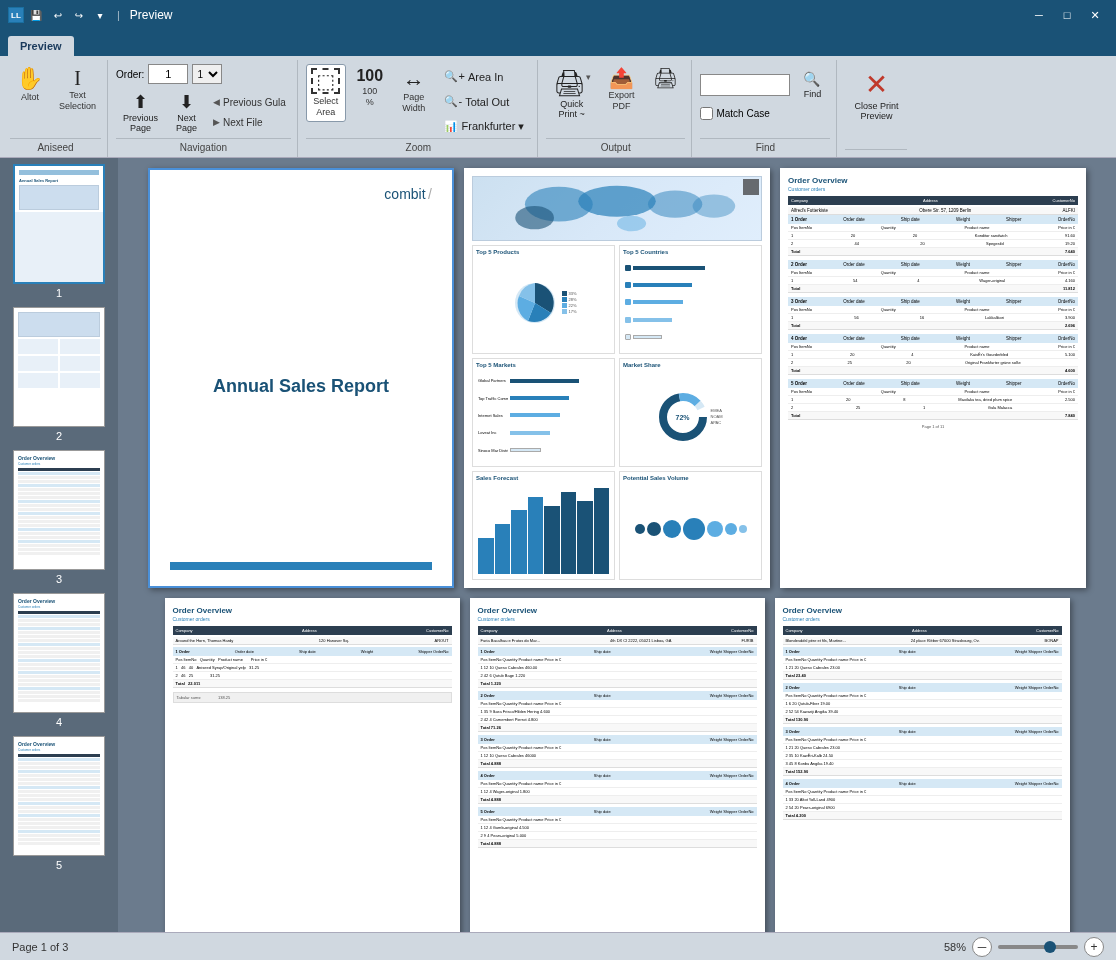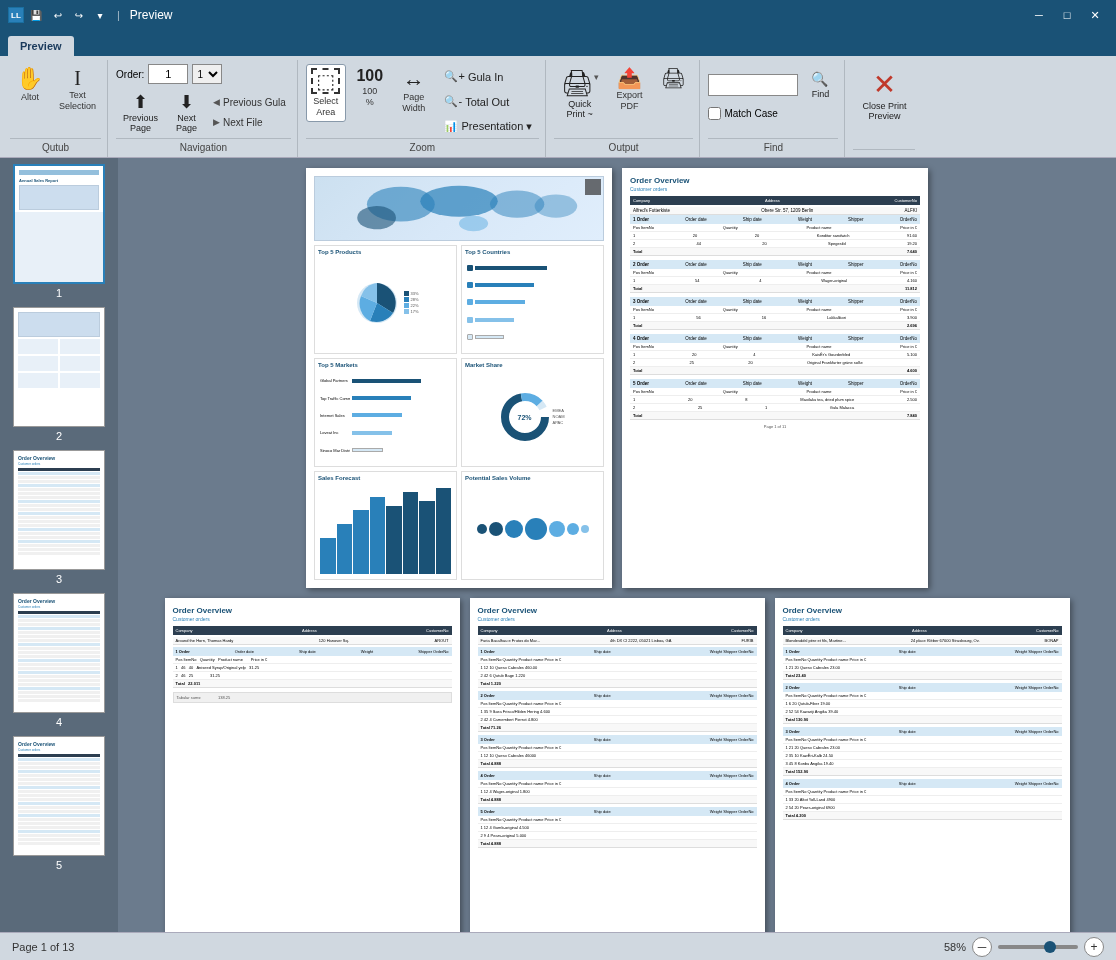--- a/index.html
+++ b/index.html
@@ -374,21 +374,21 @@
     <div class="ribbon-group-content">
       <button class="ribbon-btn">
         <span class="ribbon-icon">✋</span>
         <span class="ribbon-label">Altot</span>
       </button>
       <button class="ribbon-btn">
         <span class="ribbon-icon" style="font-size:20px; font-family: serif;">I</span>
         <span class="ribbon-label">Text<br>Selection</span>
       </button>
     </div>
-    <div class="ribbon-group-label">Qutub</div>
+    <div class="ribbon-group-label">Aniseed</div>
   </div>
 
   <div class="ribbon-group">
     <div class="ribbon-group-content">
       <div class="nav-group-content">
         <div class="nav-row">
           <span style="font-size:10px; white-space:nowrap;">Order:</span>
           <input class="page-input" type="text" value="1" style="">
           <select style="height:20px; font-size:10px; border:1px solid #888; width:30px;">
             <option>1</option>
@@ -429,29 +429,29 @@
         <span class="ribbon-icon" style="font-size:16px; font-weight:bold;">100</span>
         <span class="ribbon-label">100<br>%</span>
       </button>
       <button class="ribbon-btn">
         <span class="ribbon-icon">↔</span>
         <span class="ribbon-label">Page<br>Width</span>
       </button>
       <div style="display:flex; flex-direction:column; gap:4px; margin-top:2px;">
         <button class="zoom-btn">
           <span>🔍+</span>
-          <span>Gula In</span>
+          <span>Area In</span>
         </button>
         <button class="zoom-btn">
           <span>🔍-</span>
           <span>Total Out</span>
         </button>
         <button class="zoom-btn">
           <span>📊</span>
-          <span>Presentation ▾</span>
+          <span>Frankfurter ▾</span>
         </button>
       </div>
     </div>
     <div class="ribbon-group-label">Zoom</div>
   </div>
 
   <div class="ribbon-group">
     <div class="ribbon-group-content">
       <div style="display:flex; flex-direction:column; align-items:center;">
         <button class="quick-print-btn">
@@ -650,20 +650,32 @@
       </div>
       <span class="thumbnail-number">5</span>
     </div>
 
   </div>
 
   <div class="preview-area">
 
     <div class="preview-row">
 
+      <div class="preview-page large" style="border:2px solid #4a90d9; display:flex; flex-direction:column;">
+        <div style="padding:16px 20px; flex:1; display:flex; flex-direction:column; justify-content:center;">
+          <div style="text-align:right; margin-bottom:10px; font-size:9px; color:#555;">
+            <span style="font-size:14px; color:#1a5276; font-weight:300;">combit</span>
+            <span style="font-size:14px; color:#aaa;">/</span>
+          </div>
+          <div style="flex:1; display:flex; align-items:center; justify-content:center; padding:20px 0;">
+            <div style="font-size:18px; font-weight:bold; color:#1a5276; text-align:center; line-height:1.4;">Annual Sales Report</div>
+          </div>
+          <div style="height:8px; background:#2980b9; margin-top:auto;"></div>
+        </div>
+      </div>
 
       <div class="preview-page large">
         <div style="padding:8px; height:100%; display:flex; flex-direction:column; gap:4px;">
 
           <div style="width:100%; height:65px; background:linear-gradient(135deg, #cce0f0 0%, #d8e8f8 50%, #e0eefc 100%); border:1px solid #bcd; position:relative; overflow:hidden;">
             
             <div style="position:absolute; top:2px; right:2px; width:16px; height:16px; background:#333; opacity:0.7;"></div>
             
             <svg width="100%" height="100%" viewBox="0 0 280 65">
               <ellipse cx="80" cy="28" rx="35" ry="18" fill="#2980b9" opacity="0.6"></ellipse>
@@ -1138,21 +1150,21 @@
         </div>
       </div>
 
     </div>
 
   </div>
 
 </div>
 
 <div class="status-bar">
-  <span>Page 1 of 13</span>
+  <span>Page 1 of 3</span>
   <div class="zoom-controls">
     <span>58%</span>
     <button class="zoom-btn-sm">─</button>
     <div class="zoom-slider">
       <div class="zoom-slider-thumb"></div>
     </div>
     <button class="zoom-btn-sm">+</button>
   </div>
 </div>
 

